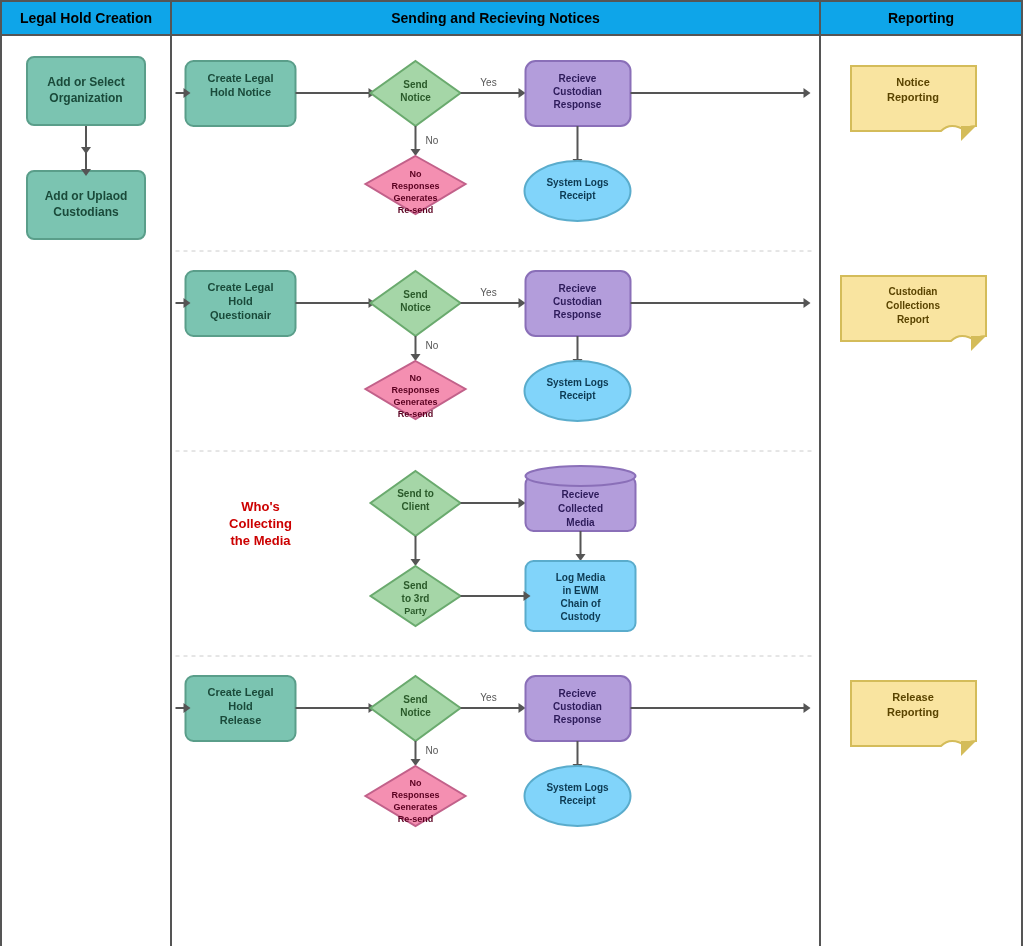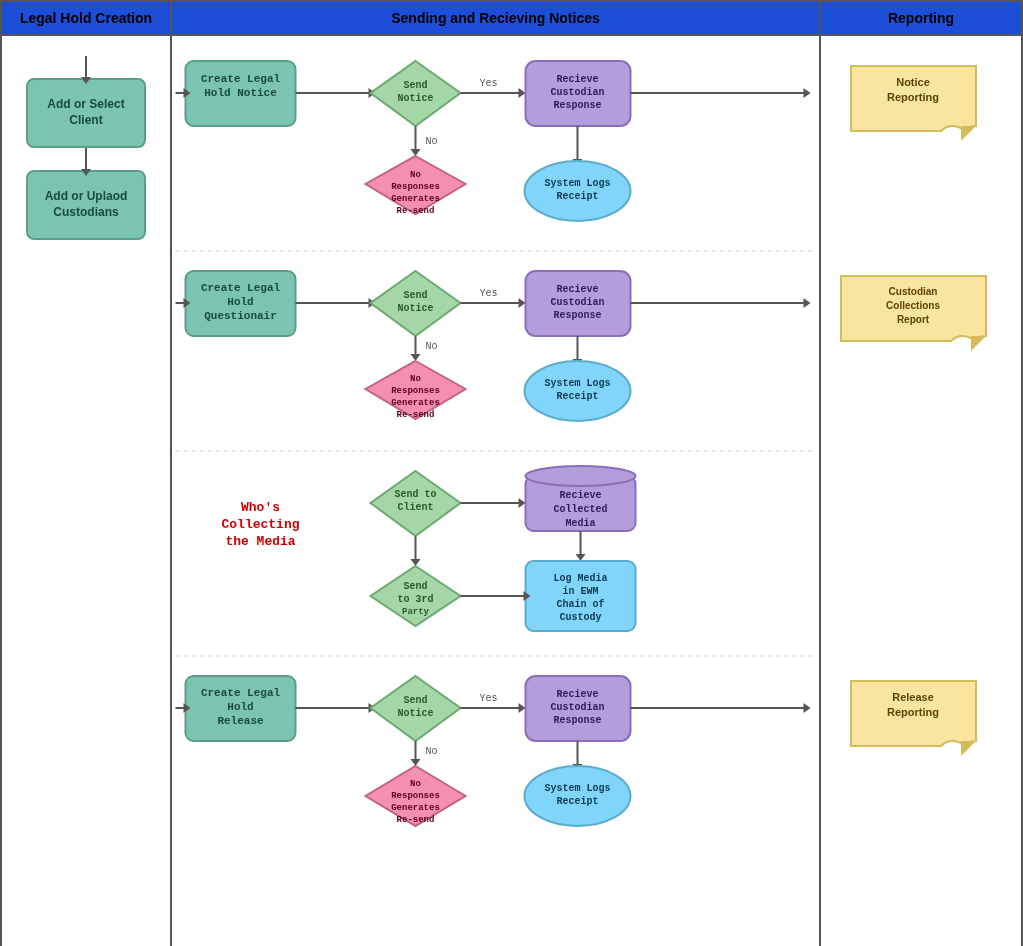--- a/index.html
+++ b/index.html
@@ -16,21 +16,21 @@
     .header-row {
       display: flex;
       border-bottom: 2px solid #555;
     }
     
     .header-cell {
       padding: 8px 10px;
       font-weight: bold;
       font-size: 14px;
       text-align: center;
-      background: #1d4ed8;
+      background: #0ea5e9;
       border-right: 2px solid #555;
     }
     
     .header-cell:last-child { border-right: none; }
     
     .col-legal { width: 170px; min-width: 170px; }
     .col-sending { flex: 1; }
     .col-reporting { width: 200px; min-width: 200px; }
     
     .content-row {
@@ -46,21 +46,20 @@
       flex-direction: column;
       align-items: center;
       padding: 20px 10px;
       gap: 0;
     }
     
     .col-middle {
       flex: 1;
       border-right: 2px solid #555;
       position: relative;
-      font-family: Liberation Mono, monospace;
     }
     
     .col-right {
       width: 200px;
       min-width: 200px;
       position: relative;
     }
     
     
     .flow-box {
@@ -124,24 +123,24 @@
   <div class="header-row">
     <div class="header-cell col-legal">Legal Hold Creation</div>
     <div class="header-cell col-sending">Sending and Recieving Notices</div>
     <div class="header-cell col-reporting">Reporting</div>
   </div>
 
   <div class="content-row">
 
     <div class="col-left">
       <div class="left-item">
+        <div class="flow-box box-teal left-box">Add or Select Organization</div>
         <div class="left-arrow arrow-down" style="height:22px;"></div>
       </div>
       <div class="left-item">
-        <div class="flow-box box-teal left-box">Add or Select Client</div>
         <div class="left-arrow arrow-down" style="height:22px;"></div>
       </div>
       <div class="left-item">
         <div class="flow-box box-teal left-box">Add or Uplaod Custodians</div>
       </div>
     </div>
 
     <div class="col-middle">
       <svg viewBox="0 0 640 910" width="100%" height="910" style="display:block;">
 

